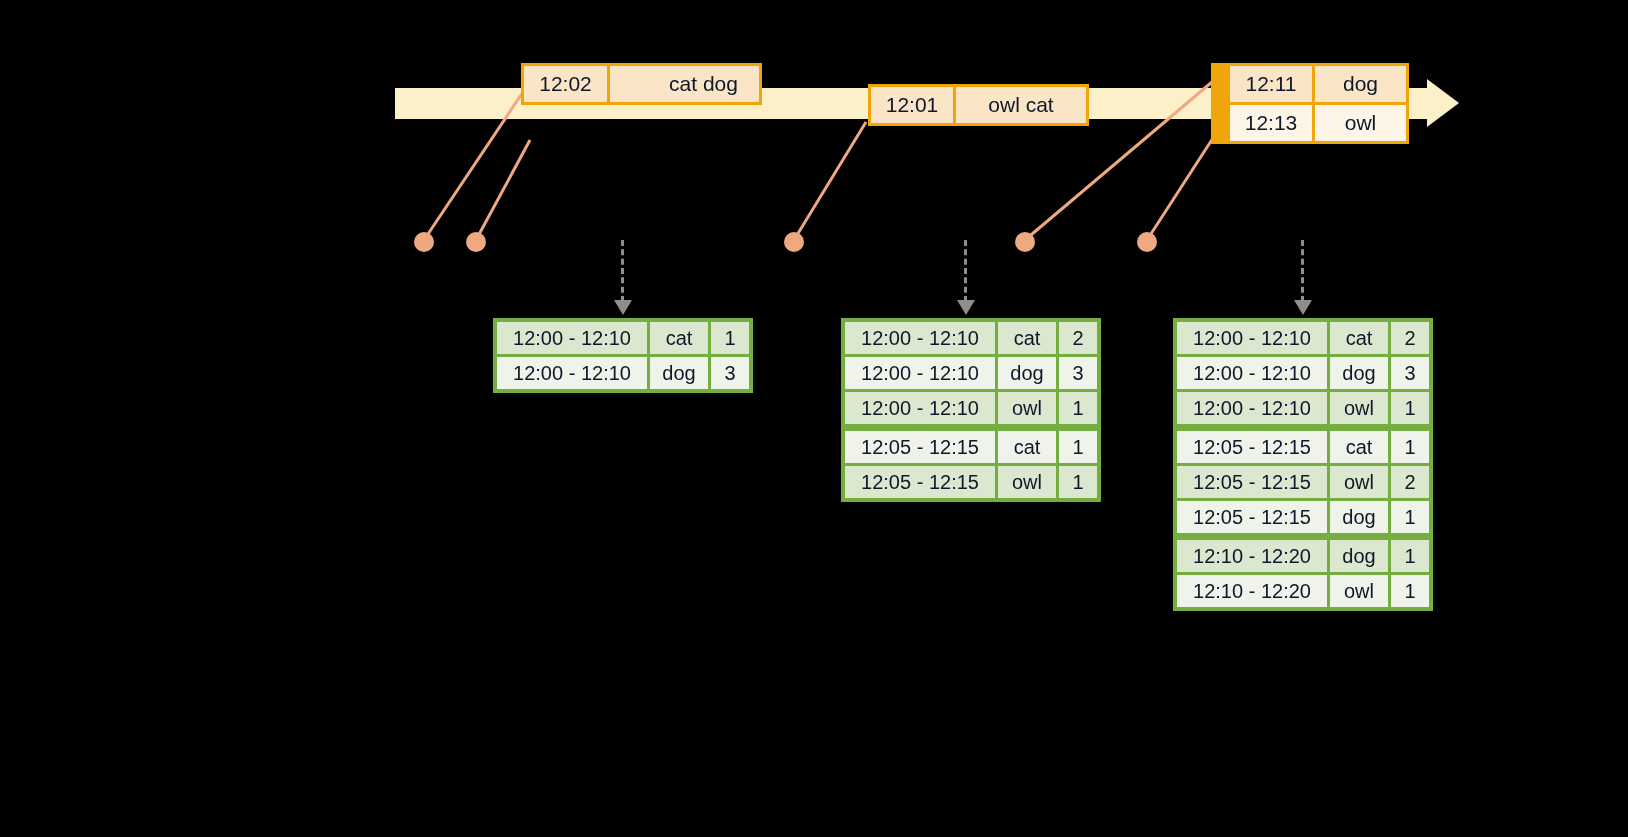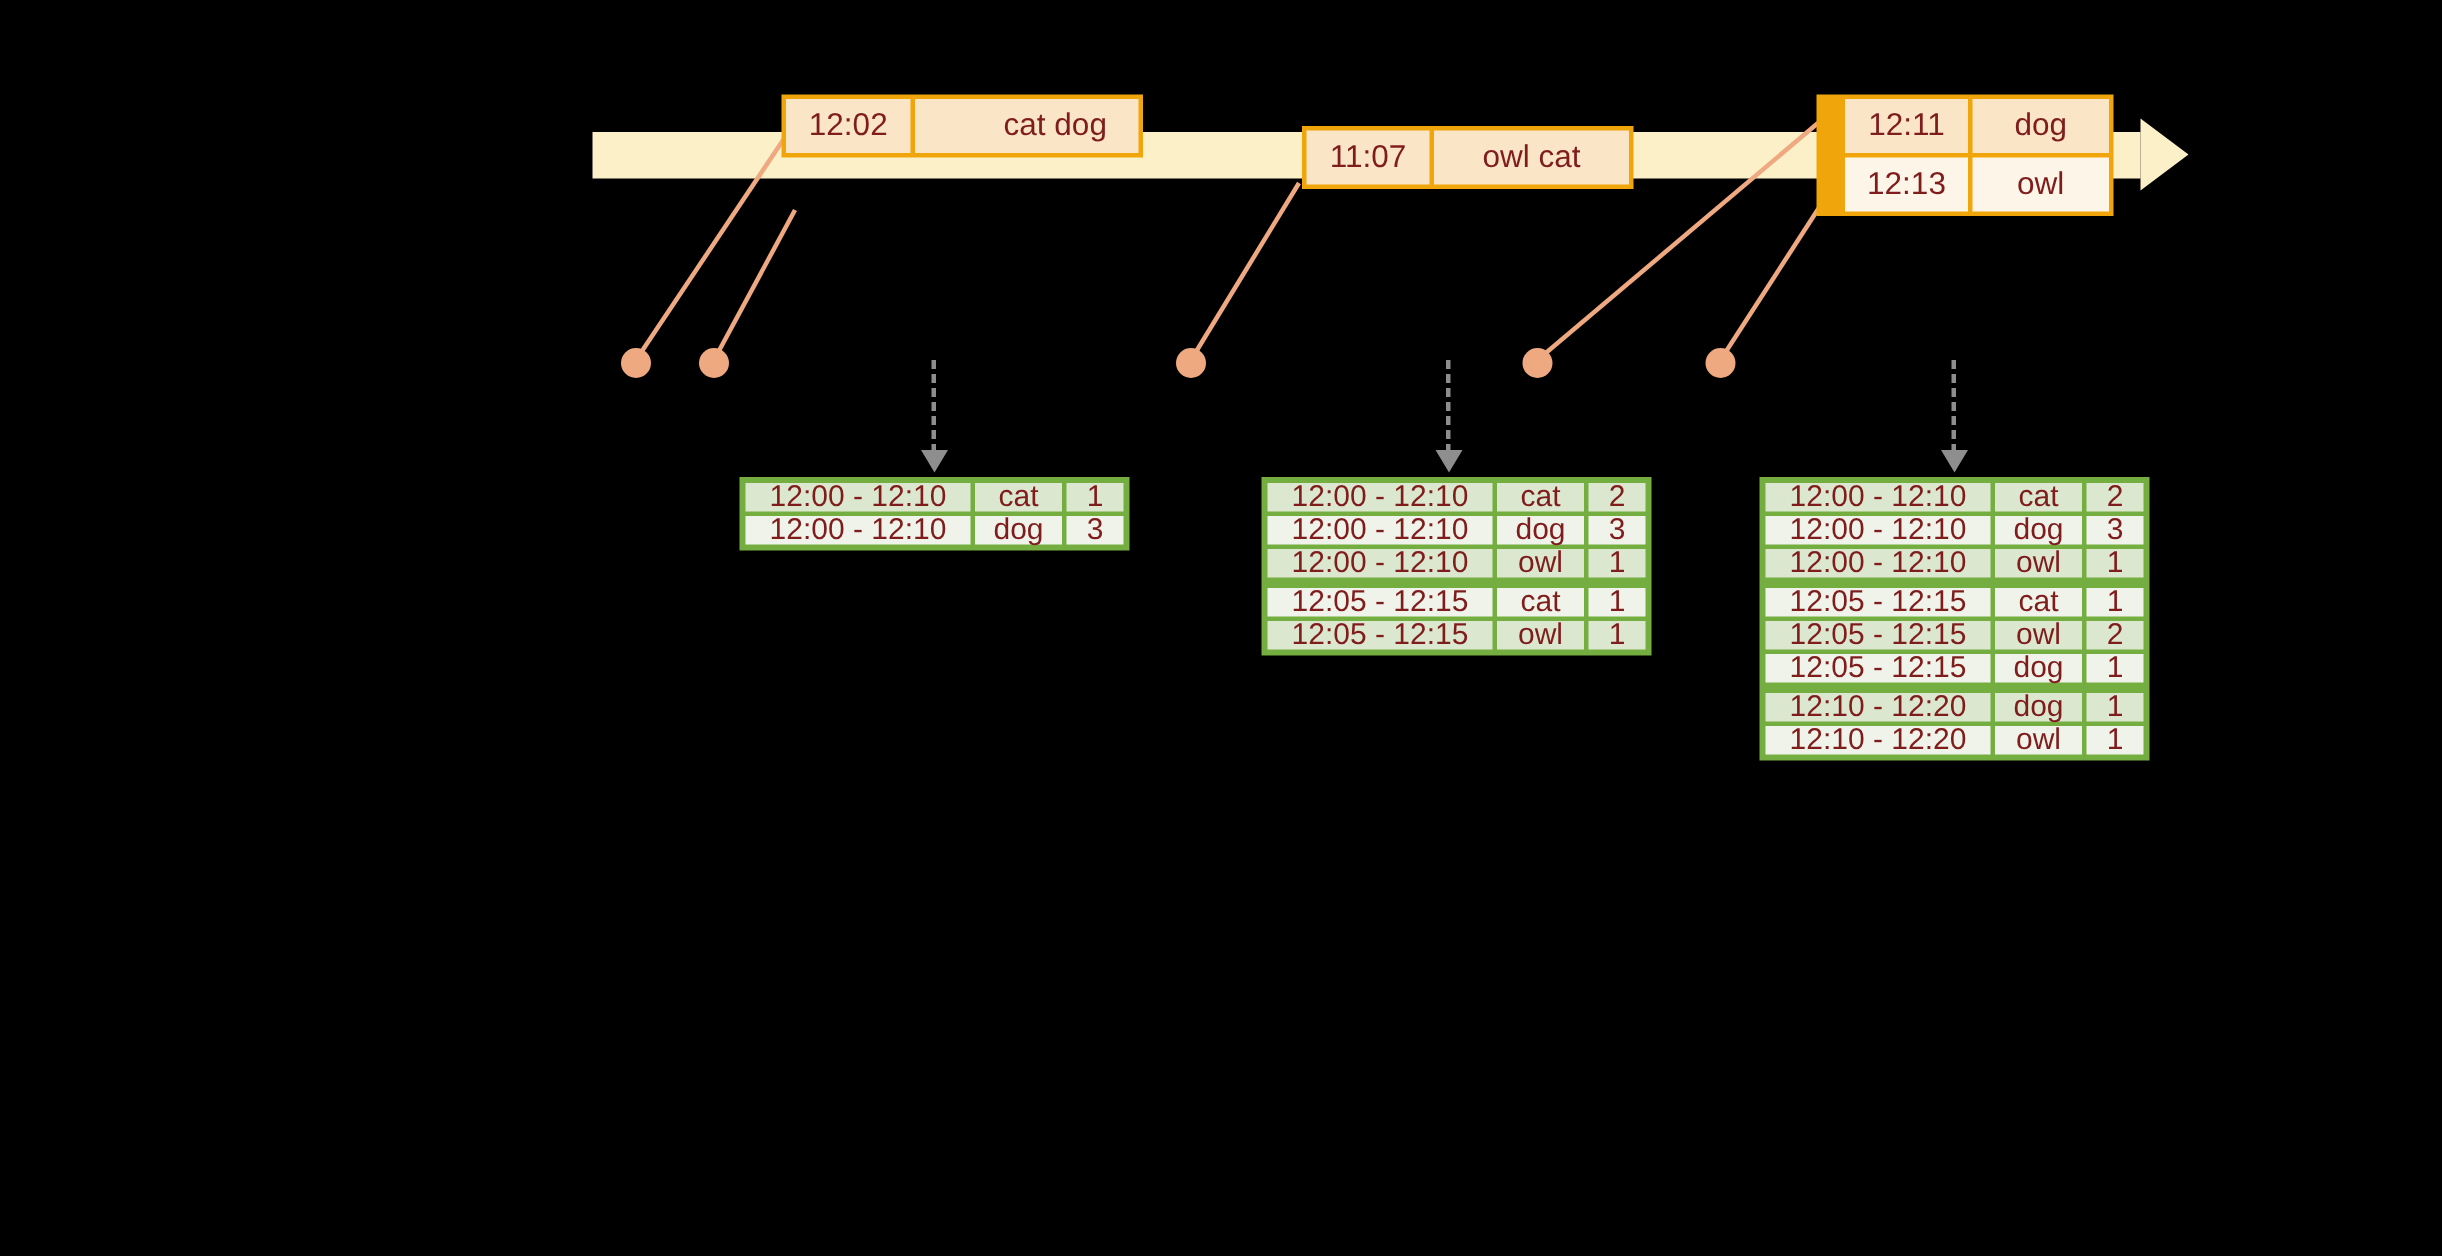--- a/index.html
+++ b/index.html
@@ -1,18 +1,18 @@
 <!DOCTYPE html>
 <html><head>
 <meta charset="utf-8">
 <style>
   html,body{margin:0;padding:0;background:#000;}
   #canvas{
     position:relative;width:1628px;height:837px;background:#000;overflow:hidden;
-    font-family:"Liberation Sans","DejaVu Sans",sans-serif;color:#7f1d1d;text-align:right;
+    font-family:"Liberation Sans","DejaVu Sans",sans-serif;color:#0f172a;text-align:right;
   }
   
   .tl-band{position:absolute;left:395px;top:88px;width:1032px;height:31px;background:#fcf0c9;}
   .tl-head{position:absolute;left:1427px;top:79px;width:0;height:0;
     border-left:32px solid #fcf0c9;border-top:24px solid transparent;border-bottom:24px solid transparent;}
   
   svg.overlay{position:absolute;left:0;top:0;}
   
   .etable{position:absolute;background:#f0a60a;padding:3px;display:flex;flex-direction:column;gap:3px;z-index:3;}
   .etable .row{display:flex;gap:3px;height:36px;}
@@ -21,21 +21,21 @@
   .etable .row.light .cell{background:#fdf5e7;}
   #etable1{left:521px;top:63px;}  #etable1 .time{width:83px;}  #etable1 .words{width:111px;padding-left:38px;}
   #etable2{left:868px;top:84px;}  #etable2 .time{width:82px;}  #etable2 .words{width:130px;}
   #etable3{left:1211px;top:63px;} #etable3 .time{width:82px;margin-left:16px;}  #etable3 .words{width:91px;}
   
   .trigger{position:absolute;top:240px;width:0;height:62px;border-left:3px dashed #8e8e8e;}
   .trigger-head{position:absolute;top:300px;width:0;height:0;
     border-left:9px solid transparent;border-right:9px solid transparent;border-top:15px solid #8e8e8e;}
   
   .rtable{position:absolute;background:#75ae40;padding:4px;display:flex;flex-direction:column;gap:3px;z-index:3;}
-  .rtable .row{display:flex;gap:3px;height:19px;}
+  .rtable .row{display:flex;gap:3px;height:32px;}
   .rtable .cell{display:flex;align-items:center;justify-content:center;font-size:20px;}
   .rtable .window{width:150px;}
   .rtable .word{width:58px;}
   .rtable .count{width:38px;}
   .rtable .row.dark .cell{background:#dbe8cf;}
   .rtable .row.light .cell{background:#eff3ea;}
   .gsep{height:1px;}
   #rtable1{left:493px;top:318px;}
   #rtable2{left:841px;top:318px;}
   #rtable3{left:1173px;top:318px;}
@@ -67,21 +67,21 @@
 
   <div class="etable" id="etable1">
     <div class="row dark">
       <div class="cell time">12:02</div>
       <div class="cell words">cat dog</div>
     </div>
   </div>
 
   <div class="etable" id="etable2">
     <div class="row dark">
-      <div class="cell time">11:07</div>
+      <div class="cell time">12:01</div>
       <div class="cell words">owl cat</div>
     </div>
   </div>
 
   <div class="etable" id="etable3">
     <div class="row dark">
       <div class="cell time">12:11</div>
       <div class="cell words">dog</div>
     </div>
     <div class="row light">

